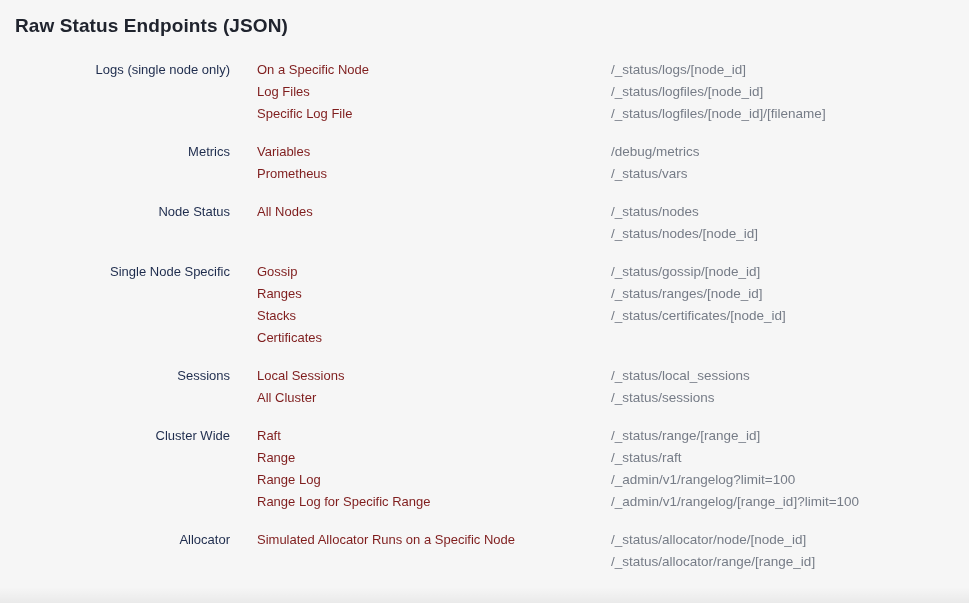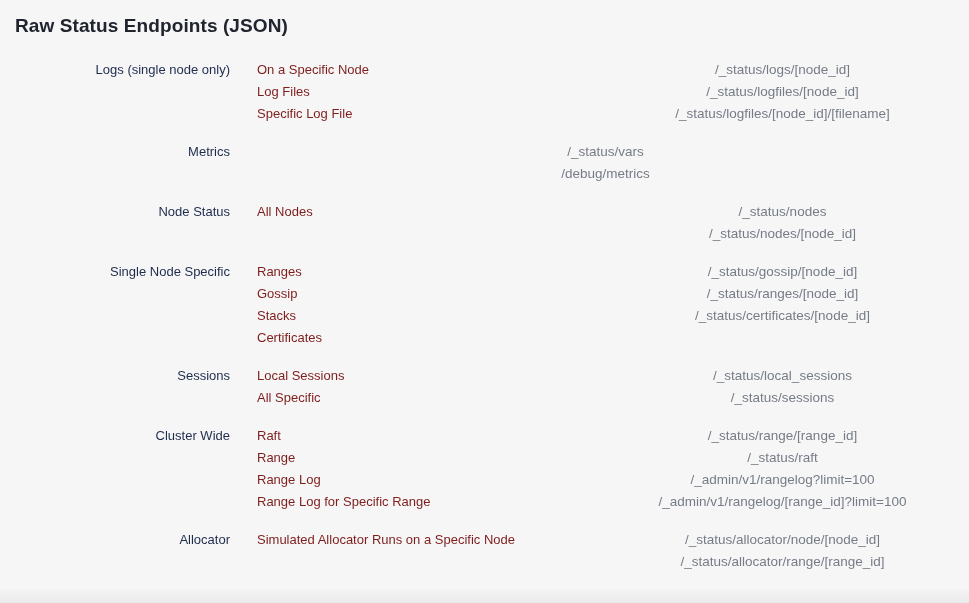--- a/index.html
+++ b/index.html
@@ -45,21 +45,21 @@
     flex: 0 0 354px;
   }
   .links a {
     display: block;
     font-size: 13px;
     line-height: 22px;
     color: #7f1d1d;
     text-decoration: none;
     cursor: pointer;
   }
-  .paths { flex: 1 1 auto; text-align: center; }
+  .paths { flex: 1 1 auto; }
   .paths .path {
     font-size: 13.5px;
     line-height: 22px;
     color: #767c87;
   }
   .bottom-fade {
     position: absolute;
     left: 0;
     bottom: 0;
     width: 100%;
@@ -82,54 +82,58 @@
           <a href="#">Specific Log File</a>
         </div>
         <div class="paths">
           <div class="path">/_status/logs/[node_id]</div>
           <div class="path">/_status/logfiles/[node_id]</div>
           <div class="path">/_status/logfiles/[node_id]/[filename]</div>
         </div>
       </div>
       <div class="group">
         <div class="cat">Metrics</div>
+        <div class="links">
+          <a href="#">Variables</a>
+          <a href="#">Prometheus</a>
+        </div>
         <div class="paths">
+          <div class="path">/debug/metrics</div>
           <div class="path">/_status/vars</div>
-          <div class="path">/debug/metrics</div>
         </div>
       </div>
       <div class="group">
         <div class="cat">Node Status</div>
         <div class="links">
           <a href="#">All Nodes</a>
         </div>
         <div class="paths">
           <div class="path">/_status/nodes</div>
           <div class="path">/_status/nodes/[node_id]</div>
         </div>
       </div>
       <div class="group">
         <div class="cat">Single Node Specific</div>
         <div class="links">
+          <a href="#">Gossip</a>
           <a href="#">Ranges</a>
-          <a href="#">Gossip</a>
           <a href="#">Stacks</a>
           <a href="#">Certificates</a>
         </div>
         <div class="paths">
           <div class="path">/_status/gossip/[node_id]</div>
           <div class="path">/_status/ranges/[node_id]</div>
           <div class="path">/_status/certificates/[node_id]</div>
         </div>
       </div>
       <div class="group">
         <div class="cat">Sessions</div>
         <div class="links">
           <a href="#">Local Sessions</a>
-          <a href="#">All Specific</a>
+          <a href="#">All Cluster</a>
         </div>
         <div class="paths">
           <div class="path">/_status/local_sessions</div>
           <div class="path">/_status/sessions</div>
         </div>
       </div>
       <div class="group">
         <div class="cat">Cluster Wide</div>
         <div class="links">
           <a href="#">Raft</a>

